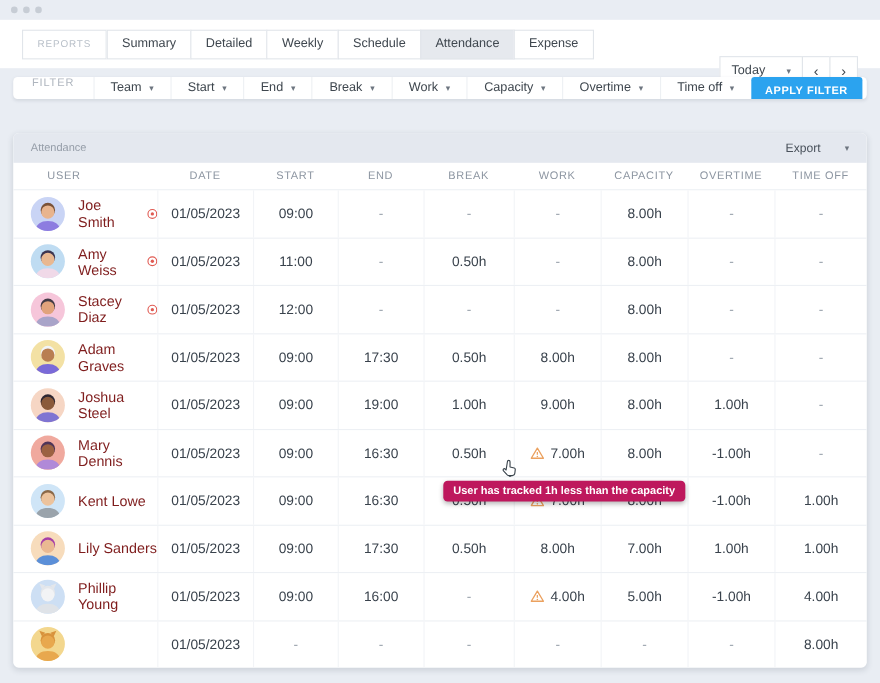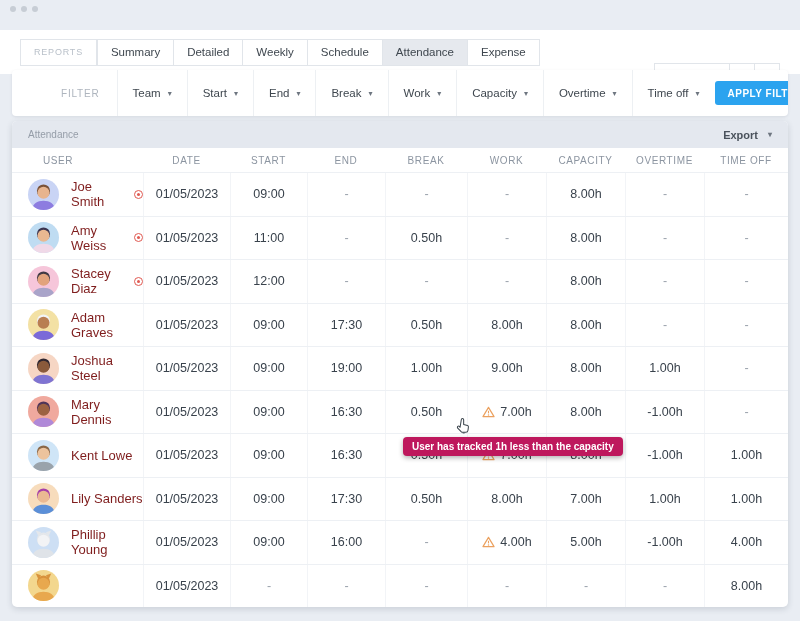--- a/index.html
+++ b/index.html
@@ -8,21 +8,21 @@
     font-family: "Liberation Sans", sans-serif;
     background:#E9EDF3;
     position:relative;
     overflow:hidden;
   }
   .window-dots { position:absolute; top:6px; left:10px; display:flex; gap:5px; }
   .window-dots span { width:6px; height:6px; border-radius:50%; background:#C7CDD5; display:block; }
 
   
   .topbar {
-    position:absolute; top:30px; left:0; right:0; height:44px;
+    position:absolute; top:18px; left:0; right:0; height:44px;
     background:#FFFFFF; display:flex; align-items:center;
     justify-content:space-between; padding:0 20px;
   }
   .tabs { display:flex; }
   .tab {
     border:1px solid #E1E5EA; margin-left:-1px; height:27px;
     display:flex; align-items:center; padding:0 13px;
     font-size:11.5px; color:#3F474F; background:#fff; cursor:default; white-space:nowrap;
   }
   .tab:first-child { margin-left:0; }
@@ -36,23 +36,23 @@
   }
   .nav-btn {
     width:26px; height:27px; border:1px solid #E1E5EA; margin-left:-1px;
     background:#fff; font-size:13px; color:#3F474F;
     display:flex; align-items:center; justify-content:center; cursor:default;
   }
   .caret { font-size:8px; color:#6E7680; }
 
   
   .filterbar {
-    position:absolute; top:70px; left:12px; right:12px; height:46px;
+    position:absolute; top:70px; left:12px; right:12px; height:20px;
     background:#fff; border-radius:4px; box-shadow:0 1px 3px rgba(40,50,70,.10);
-    display:flex; align-items:center; overflow:hidden;padding-left:32px;
+    display:flex; align-items:flex-start; overflow:hidden;
   }
   .filter-label { padding:0 17px; font-size:10px; letter-spacing:.8px; color:#AEB5BE; }
   #filter-items { display:flex; height:100%; }
   .filter-item {
     height:100%; display:flex; align-items:center; gap:7px;
     padding:0 15px; border-left:1px solid #EDF0F3;
     font-size:11.5px; color:#3F474F; white-space:nowrap;
   }
   .filter-spacer { flex:1; }
   .apply-btn {
@@ -65,21 +65,21 @@
   .card {
     position:absolute; top:121px; left:12px; right:12px; height:486px;
     background:#fff; border-radius:5px; overflow:hidden;
     box-shadow:0 2px 6px rgba(40,50,70,.16);
   }
   .panel-head {
     height:27px; background:#E4E8EF; display:flex; align-items:center;
     justify-content:space-between; padding:0 16px;
   }
   .panel-title { font-size:10px; color:#959DA8; }
-  .export { display:flex; align-items:center; gap:10px; font-size:11px; color:#4A525C; cursor:default;font-weight:bold; }
+  .export { display:flex; align-items:center; gap:22px; font-size:11px; color:#4A525C; cursor:default; }
 
   .grid { display:grid; grid-template-columns:131px 87px 77px 78px 82px 79px 79px 79px 1fr; }
   .thead { height:24px; align-items:center; }
   .th {
     display:flex; align-items:center; justify-content:center;
     font-size:10px; letter-spacing:.6px; color:#8C95A1;
   }
   .th-user { justify-content:flex-start; padding-left:16px;margin-left:15px; }
 
   .row { height:43.5px; border-top:1px solid #EDF0F4; }

